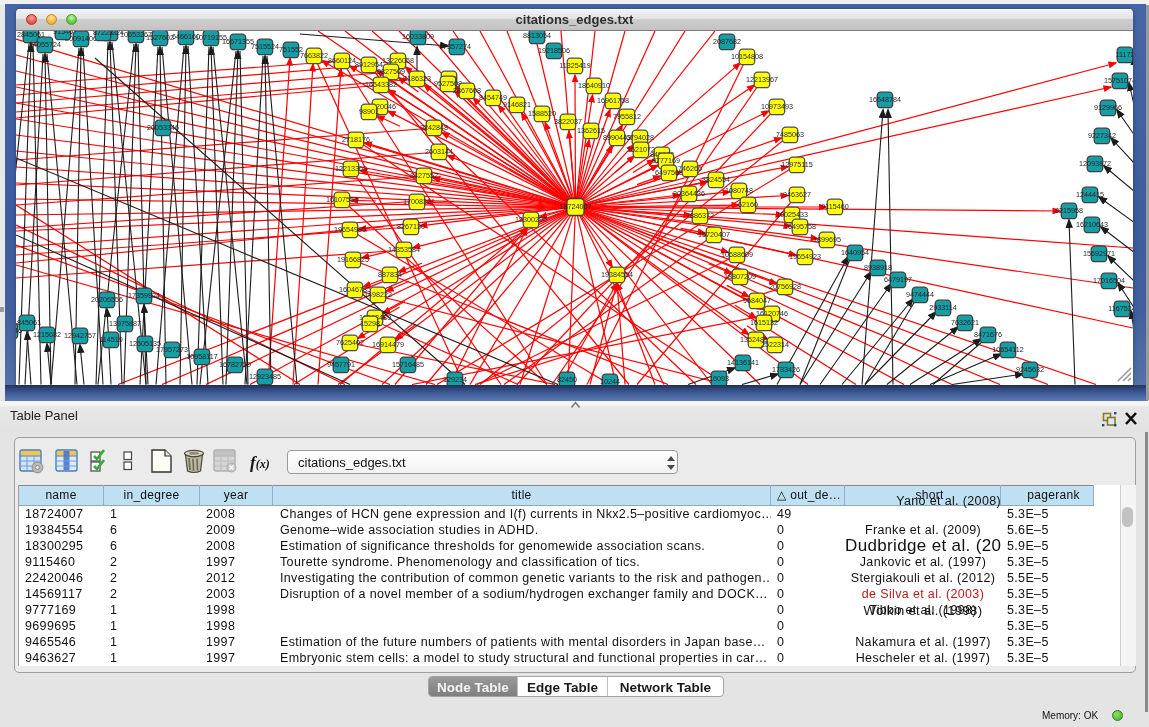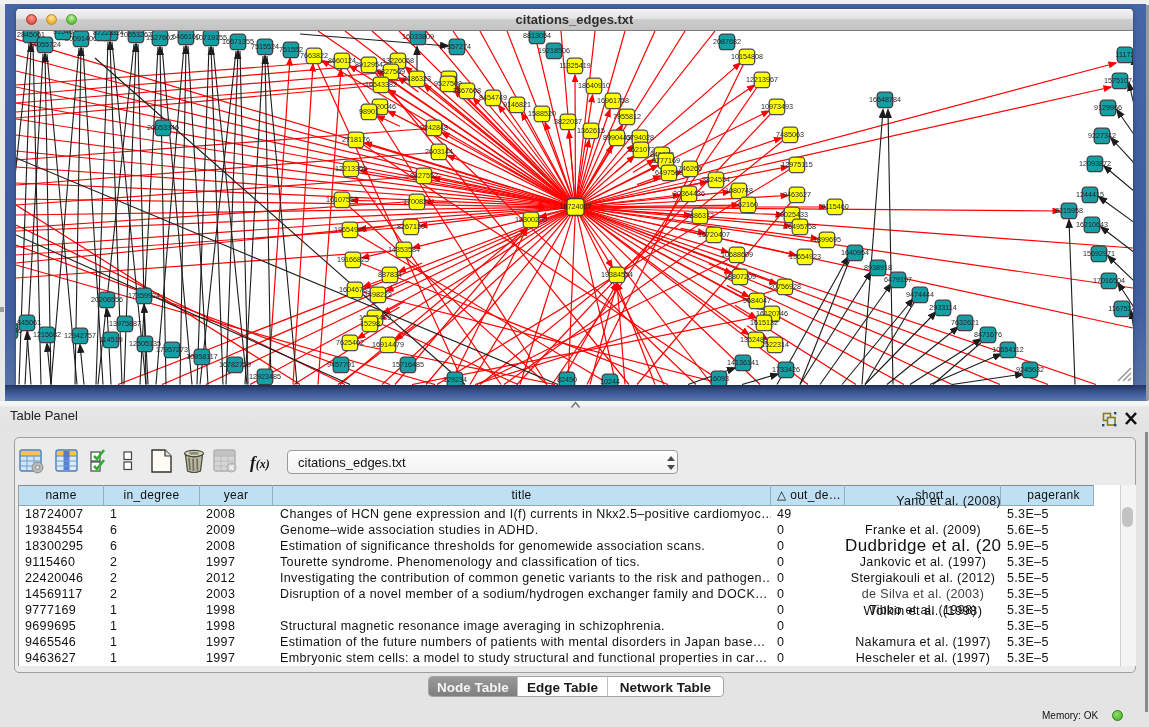--- a/index.html
+++ b/index.html
@@ -694,32 +694,31 @@
     <div class="abs" style="left:181px;top:85px;width:73px;height:16px;font-size:12.5px;letter-spacing:0.35px;color:#111;white-space:nowrap;overflow:hidden;text-align:left;padding-left:6px;line-height:16px">2012</div>
     <div class="abs" style="left:254px;top:85px;width:498px;height:16px;font-size:12.5px;letter-spacing:0.35px;color:#111;white-space:nowrap;overflow:hidden;text-align:left;padding-left:7px;line-height:16px">Investigating the contribution of common genetic variants to the risk and pathogen…</div>
     <div class="abs" style="left:752px;top:85px;width:74px;height:16px;font-size:12.5px;letter-spacing:0.35px;color:#111;white-space:nowrap;overflow:hidden;text-align:left;padding-left:6px;line-height:16px">0</div>
     <div class="abs" style="left:826px;top:85px;width:156px;height:16px;font-size:12.5px;letter-spacing:0.35px;color:#111;white-space:nowrap;overflow:hidden;text-align:center;padding-left:0px;line-height:16px">Stergiakouli et al. (2012)</div>
     <div class="abs" style="left:982px;top:85px;width:93px;height:16px;font-size:12.5px;letter-spacing:0.35px;color:#111;white-space:nowrap;overflow:hidden;text-align:left;padding-left:6px;line-height:16px">5.5E–5</div>
     <div class="abs" style="left:0px;top:101px;width:85px;height:16px;font-size:12.5px;letter-spacing:0.35px;color:#111;white-space:nowrap;overflow:hidden;text-align:left;padding-left:6px;line-height:16px">14569117</div>
     <div class="abs" style="left:85px;top:101px;width:96px;height:16px;font-size:12.5px;letter-spacing:0.35px;color:#111;white-space:nowrap;overflow:hidden;text-align:left;padding-left:6px;line-height:16px">2</div>
     <div class="abs" style="left:181px;top:101px;width:73px;height:16px;font-size:12.5px;letter-spacing:0.35px;color:#111;white-space:nowrap;overflow:hidden;text-align:left;padding-left:6px;line-height:16px">2003</div>
     <div class="abs" style="left:254px;top:101px;width:498px;height:16px;font-size:12.5px;letter-spacing:0.35px;color:#111;white-space:nowrap;overflow:hidden;text-align:left;padding-left:7px;line-height:16px">Disruption of a novel member of a sodium/hydrogen exchanger family and DOCK…</div>
     <div class="abs" style="left:752px;top:101px;width:74px;height:16px;font-size:12.5px;letter-spacing:0.35px;color:#111;white-space:nowrap;overflow:hidden;text-align:left;padding-left:6px;line-height:16px">0</div>
-    <div class="abs" style="left:826px;top:101px;width:156px;height:16px;font-size:12.5px;letter-spacing:0.35px;color:#404040;white-space:nowrap;overflow:hidden;text-align:center;padding-left:0px;line-height:16px">de Silva et al. (2003)</div>
+    <div class="abs" style="left:826px;top:101px;width:156px;height:16px;font-size:12.5px;letter-spacing:0.35px;color:#b91c1c;white-space:nowrap;overflow:hidden;text-align:center;padding-left:0px;line-height:16px">de Silva et al. (2003)</div>
     <div class="abs" style="left:982px;top:101px;width:93px;height:16px;font-size:12.5px;letter-spacing:0.35px;color:#111;white-space:nowrap;overflow:hidden;text-align:left;padding-left:6px;line-height:16px">5.3E–5</div>
     <div class="abs" style="left:0px;top:117px;width:85px;height:16px;font-size:12.5px;letter-spacing:0.35px;color:#111;white-space:nowrap;overflow:hidden;text-align:left;padding-left:6px;line-height:16px">9777169</div>
     <div class="abs" style="left:85px;top:117px;width:96px;height:16px;font-size:12.5px;letter-spacing:0.35px;color:#111;white-space:nowrap;overflow:hidden;text-align:left;padding-left:6px;line-height:16px">1</div>
     <div class="abs" style="left:181px;top:117px;width:73px;height:16px;font-size:12.5px;letter-spacing:0.35px;color:#111;white-space:nowrap;overflow:hidden;text-align:left;padding-left:6px;line-height:16px">1998</div>
     <div class="abs" style="left:752px;top:117px;width:74px;height:16px;font-size:12.5px;letter-spacing:0.35px;color:#111;white-space:nowrap;overflow:hidden;text-align:left;padding-left:6px;line-height:16px">0</div>
     <div class="abs" style="left:826px;top:117px;width:156px;height:16px;font-size:12.5px;letter-spacing:0.35px;color:#111;white-space:nowrap;overflow:hidden;text-align:center;padding-left:0px;line-height:16px">Tibbo et al. (1998)</div>
     <div class="abs" style="left:982px;top:117px;width:93px;height:16px;font-size:12.5px;letter-spacing:0.35px;color:#111;white-space:nowrap;overflow:hidden;text-align:left;padding-left:6px;line-height:16px">5.3E–5</div>
     <div class="abs" style="left:0px;top:133px;width:85px;height:16px;font-size:12.5px;letter-spacing:0.35px;color:#111;white-space:nowrap;overflow:hidden;text-align:left;padding-left:6px;line-height:16px">9699695</div>
     <div class="abs" style="left:85px;top:133px;width:96px;height:16px;font-size:12.5px;letter-spacing:0.35px;color:#111;white-space:nowrap;overflow:hidden;text-align:left;padding-left:6px;line-height:16px">1</div>
     <div class="abs" style="left:181px;top:133px;width:73px;height:16px;font-size:12.5px;letter-spacing:0.35px;color:#111;white-space:nowrap;overflow:hidden;text-align:left;padding-left:6px;line-height:16px">1998</div>
-    <div class="abs" style="left:254px;top:133px;width:498px;height:16px;font-size:12.5px;letter-spacing:0.35px;color:#111;white-space:nowrap;overflow:hidden;text-align:left;padding-left:7px;line-height:16px">Structural magnetic resonance image averaging in schizophrenia.</div>
     <div class="abs" style="left:752px;top:133px;width:74px;height:16px;font-size:12.5px;letter-spacing:0.35px;color:#111;white-space:nowrap;overflow:hidden;text-align:left;padding-left:6px;line-height:16px">0</div>
     <div class="abs" style="left:826px;top:118px;width:156px;height:16px;font-size:13px;letter-spacing:0.35px;color:#111;white-space:nowrap;overflow:hidden;text-align:center;padding-left:0px;line-height:16px">Wolkin et al. (1998)</div>
     <div class="abs" style="left:982px;top:133px;width:93px;height:16px;font-size:12.5px;letter-spacing:0.35px;color:#111;white-space:nowrap;overflow:hidden;text-align:left;padding-left:6px;line-height:16px">5.3E–5</div>
     <div class="abs" style="left:0px;top:149px;width:85px;height:16px;font-size:12.5px;letter-spacing:0.35px;color:#111;white-space:nowrap;overflow:hidden;text-align:left;padding-left:6px;line-height:16px">9465546</div>
     <div class="abs" style="left:85px;top:149px;width:96px;height:16px;font-size:12.5px;letter-spacing:0.35px;color:#111;white-space:nowrap;overflow:hidden;text-align:left;padding-left:6px;line-height:16px">1</div>
     <div class="abs" style="left:181px;top:149px;width:73px;height:16px;font-size:12.5px;letter-spacing:0.35px;color:#111;white-space:nowrap;overflow:hidden;text-align:left;padding-left:6px;line-height:16px">1997</div>
     <div class="abs" style="left:254px;top:149px;width:498px;height:16px;font-size:12.5px;letter-spacing:0.35px;color:#111;white-space:nowrap;overflow:hidden;text-align:left;padding-left:7px;line-height:16px">Estimation of the future numbers of patients with mental disorders in Japan base…</div>
     <div class="abs" style="left:752px;top:149px;width:74px;height:16px;font-size:12.5px;letter-spacing:0.35px;color:#111;white-space:nowrap;overflow:hidden;text-align:left;padding-left:6px;line-height:16px">0</div>
     <div class="abs" style="left:826px;top:149px;width:156px;height:16px;font-size:12.5px;letter-spacing:0.35px;color:#111;white-space:nowrap;overflow:hidden;text-align:center;padding-left:0px;line-height:16px">Nakamura et al. (1997)</div>
     <div class="abs" style="left:982px;top:149px;width:93px;height:16px;font-size:12.5px;letter-spacing:0.35px;color:#111;white-space:nowrap;overflow:hidden;text-align:left;padding-left:6px;line-height:16px">5.3E–5</div>

